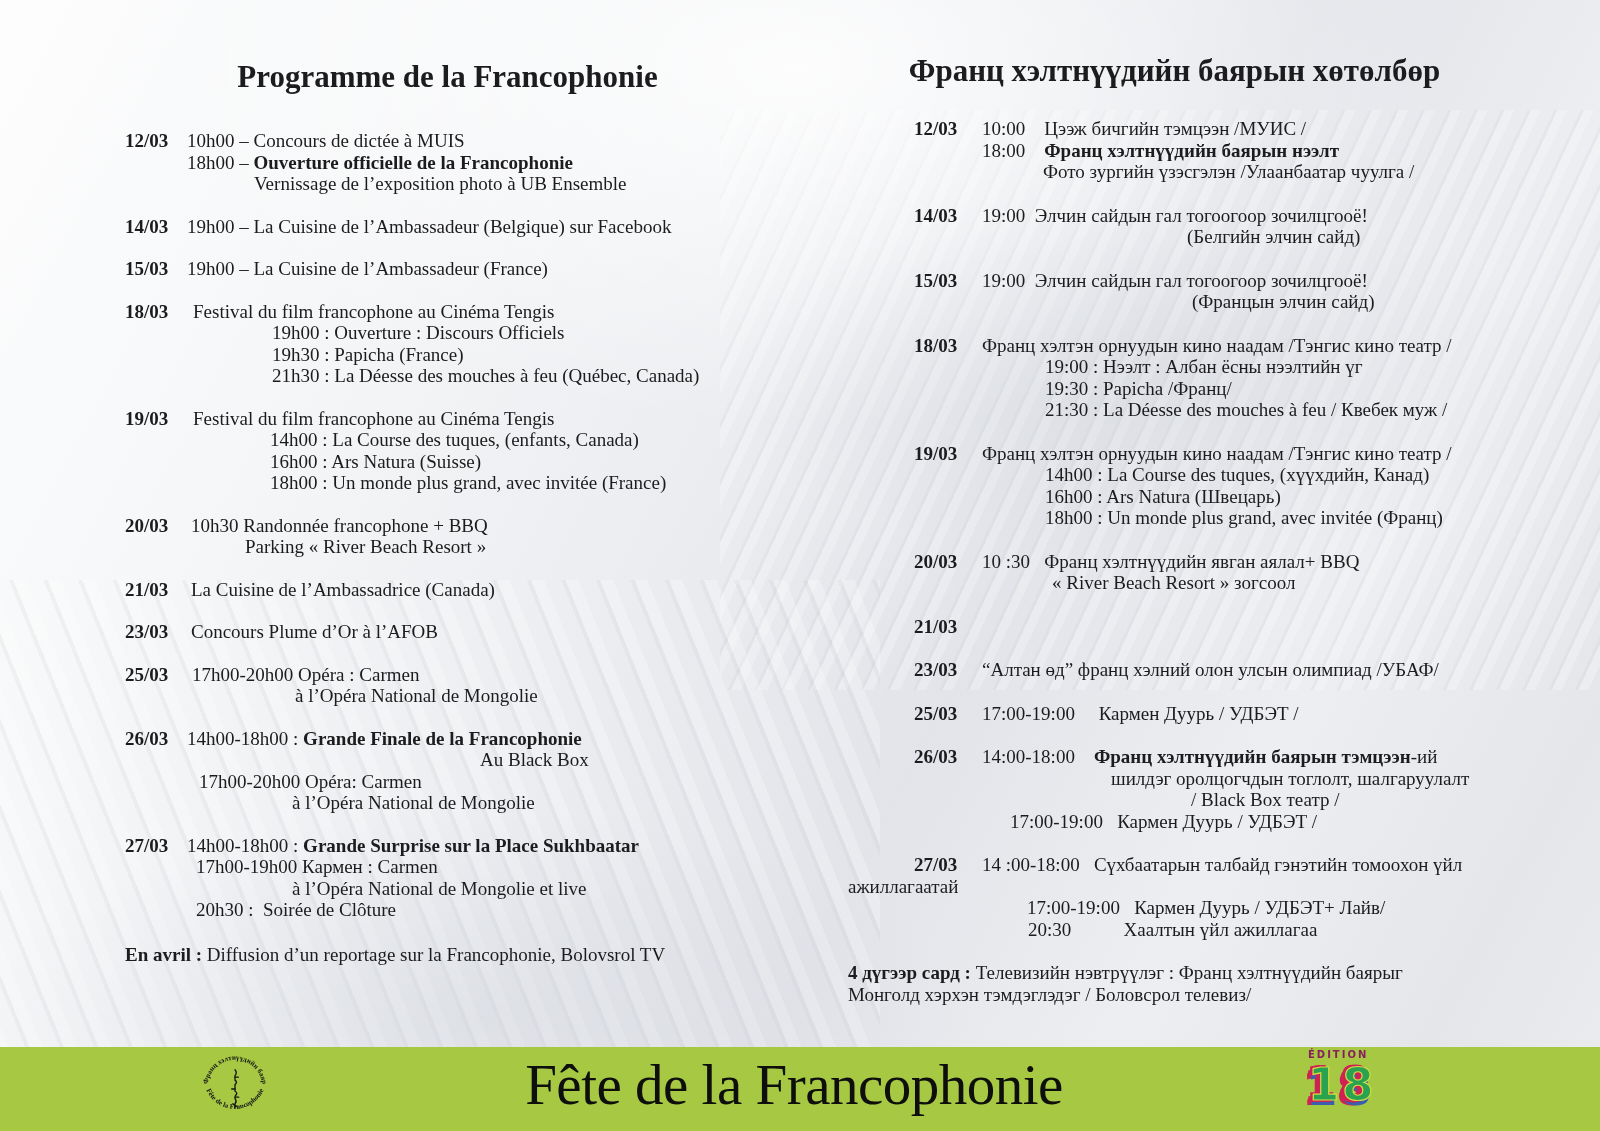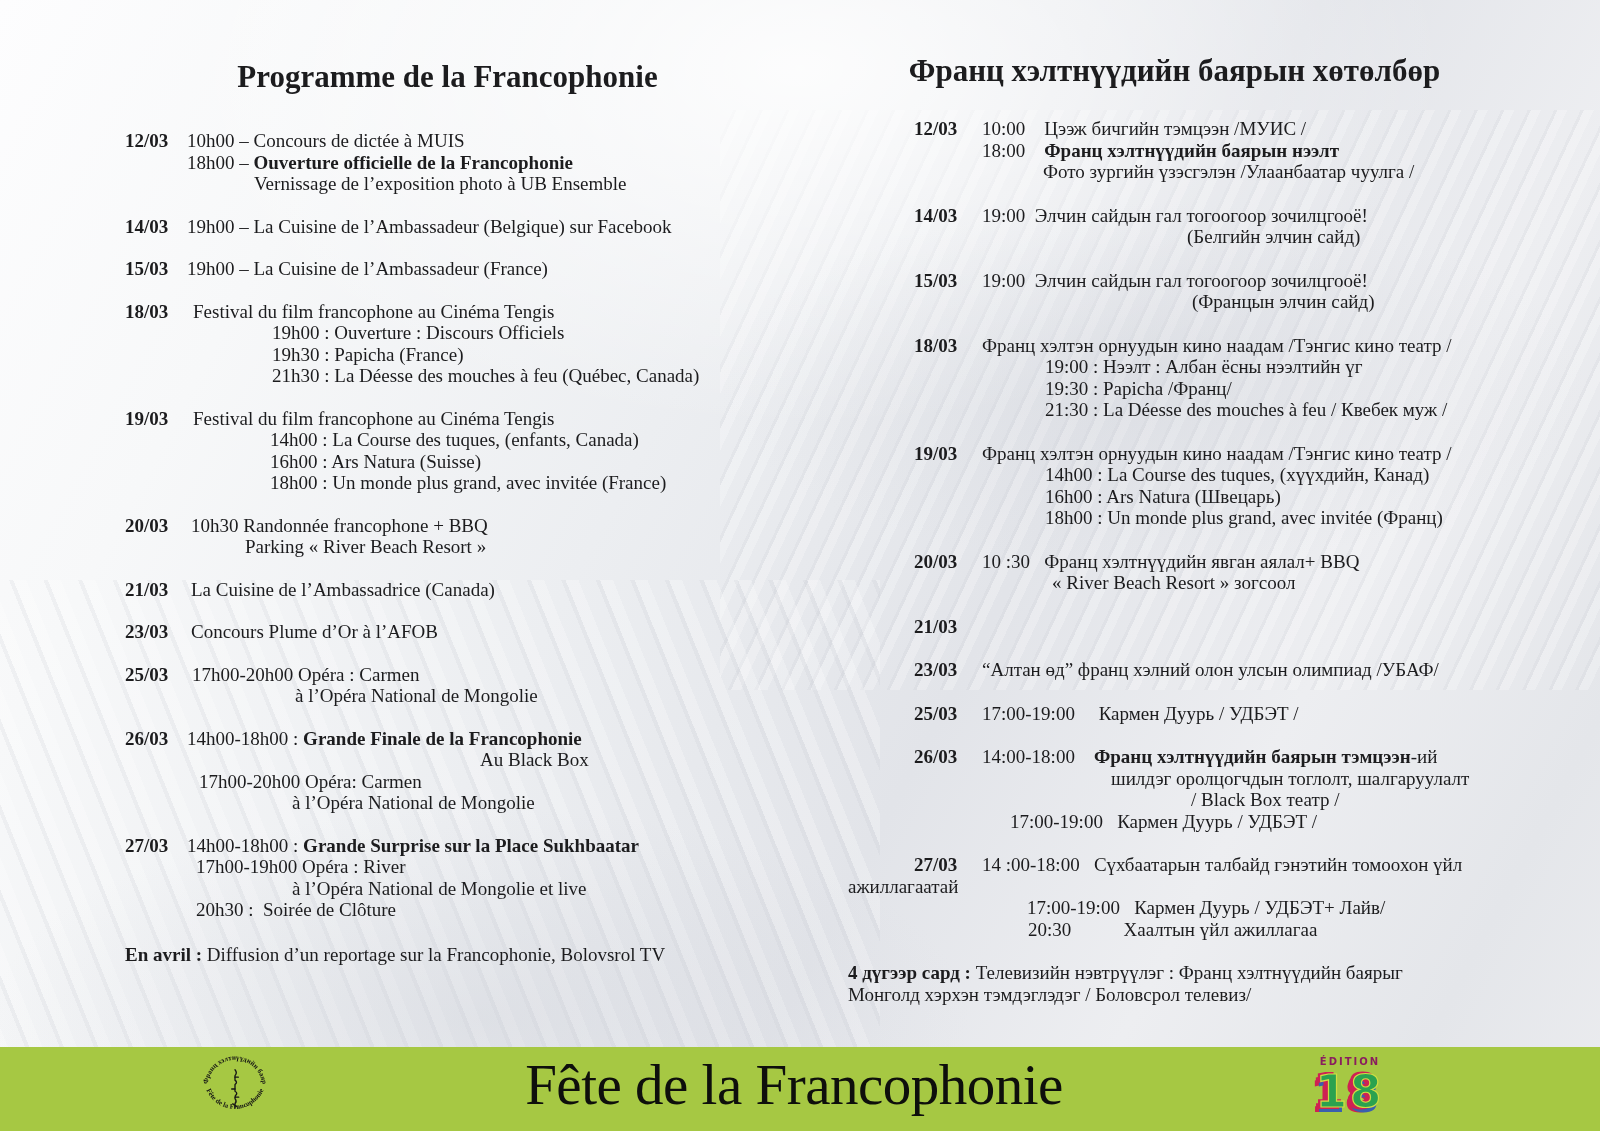--- a/index.html
+++ b/index.html
@@ -31,21 +31,21 @@
   .lines{flex:1 1 auto; min-width:0;}
   .line{line-height:21.5px; white-space:pre-wrap;}
   .b{font-weight:bold;}
   .col-footer .line{line-height:21.5px; white-space:pre-wrap;}
   .col-fr .col-footer{margin-top:23px;}
   .col-mn .col-footer{margin-top:22px;}
   .banner{position:absolute; left:0; bottom:0; width:1600px; height:84px; background:#a6c843;}
   .banner-title{position:absolute; left:0; top:6px; width:1588px; text-align:center;
     font-size:57px; line-height:64px; color:#0e0f0c; letter-spacing:-.5px;}
   .logo{position:absolute; left:198px; top:4px; width:74px; height:76px;}
-  .edition{position:absolute; left:1308px; top:9px; width:84px; text-align:center;
+  .edition{position:absolute; left:1308px; top:2px; width:84px; 
     font-family:"DejaVu Sans", sans-serif;}
   .ed-label{font-size:10px; font-weight:bold; letter-spacing:2px; color:#8a1e5e; line-height:12px;}
   .ed-num{font-size:45px; font-weight:800; letter-spacing:3px; line-height:46px; margin-top:1px;
     color:#2ba24f; -webkit-text-stroke:1.2px #cede43;
     text-shadow:-3px -2px 0 #cf2153, -5px 2px 0 #cf2153, -2px 5px 0 #3a5fae, -6px 5px 0 #cf2153;}
 </style>
 </head>
 <body>
 
 <div class="page">
@@ -126,21 +126,21 @@
             <div class="line"><span>14h00-18h00 : </span><span class="b">Grande Finale de la Francophonie</span></div>
             <div class="line" style="margin-left: 293px;"><span>Au Black Box</span></div>
             <div class="line" style="margin-left: 12px;"><span>17h00-20h00 Opéra: Carmen</span></div>
             <div class="line" style="margin-left: 105px;"><span>à l’Opéra National de Mongolie</span></div>
           </div>
         </div>
         <div class="entry">
           <div class="date">27/03</div>
           <div class="lines">
             <div class="line"><span>14h00-18h00 : </span><span class="b">Grande Surprise sur la Place Sukhbaatar</span></div>
-            <div class="line" style="margin-left: 9px;"><span>17h00-19h00 Opéra : River</span></div>
+            <div class="line" style="margin-left: 9px;"><span>17h00-19h00 Кармен : Carmen</span></div>
             <div class="line" style="margin-left: 105px;"><span>à l’Opéra National de Mongolie et live</span></div>
             <div class="line" style="margin-left: 9px;"><span>20h30 :  Soirée de Clôture</span></div>
           </div>
         </div>
       </div>
     <div class="col-footer">
         <div class="line"><span class="b">En avril :</span><span> Diffusion d’un reportage sur la Francophonie, Bolovsrol TV</span></div>
       </div>
   </section>
 

